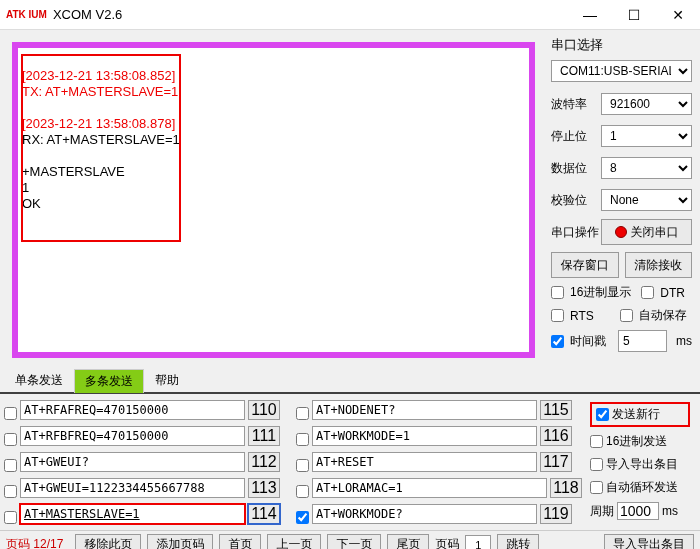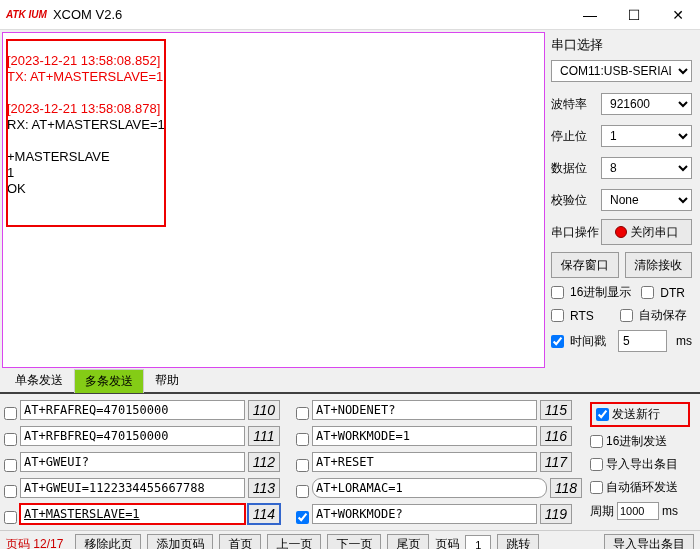--- a/index.html
+++ b/index.html
@@ -1,25 +1,25 @@
 <!DOCTYPE html>
 <html><head>
 <meta charset="utf-8">
 <style>
 * { box-sizing: border-box; margin: 0; padding: 0; font-family: "Microsoft YaHei", SimSun, sans-serif; }
 body { width: 700px; height: 549px; background: #f0f0f0; font-size: 12px; overflow: hidden; }
 
 .titlebar { height: 30px; background: #fff; border-bottom: 1px solid #ddd; display: flex; align-items: center; padding-left: 6px; }
-.titlebar .logo { color: #d00; font-size: 10px; font-weight: bold; line-height: 9px; margin-right: 6px; font-style: italic; }
+.titlebar .logo { color: #d00; font-size: 10px; font-weight: bold; line-height: 9px; margin-right: 6px; }
 .titlebar .title { font-size: 13px; }
 .titlebar .win-controls { margin-left: auto; display: flex; }
 .titlebar .win-controls span { width: 44px; height: 30px; display: flex; align-items: center; justify-content: center; font-size: 14px; }
 
 .main { display: flex; height: 340px; }
-.console-area { flex: 1; background: #fff; border: 1px solid #d946ef; margin: 2px; position: relative; font-family: "NSimSun", monospace; font-size: 13px; line-height: 16px; padding: 4px; white-space: pre; }
+.console-area { flex: 1; background: #fff; border: 6px solid #d946ef; margin: 12px; position: relative; font-family: "NSimSun", monospace; font-size: 13px; line-height: 16px; padding: 4px; white-space: pre; }
 .red-box { position: absolute; top: 6px; left: 3px; width: 160px; height: 188px; border: 2px solid #e00; pointer-events: none; }
 .red-text { color: #e00; }
 
 .side-panel { width: 153px; padding: 6px 8px 0 4px; font-size: 12px; }
 .side-panel .section-title { font-size: 13px; margin-bottom: 6px; }
 .side-panel .row { display: flex; align-items: center; margin-bottom: 8px; height: 24px; }
 .side-panel .row label { width: 50px; font-family: Liberation Serif, serif; }
 .side-panel select, .side-panel input[type=text] { flex: 1; height: 22px; border: 1px solid #999; background: #fff; font-size: 12px; padding: 0 4px; }
 .side-panel select.wide { width: 100%; }
 .side-panel .btn { border: 1px solid #999; background: #eaeaea; height: 26px; padding: 0 8px; font-size: 12px; display: inline-flex; align-items: center; justify-content: center; cursor: pointer; }
@@ -30,27 +30,27 @@
 
 .tabs { display: flex; border-bottom: 2px solid #404040; background: #f0f0f0; height: 24px; align-items: flex-end; padding-left: 4px; }
 .tab { padding: 3px 10px; font-size: 12px; border: 1px solid transparent; border-bottom: none; cursor: pointer; }
 .tab.active { background: #84cc16; border-color: #ccc; position: relative; top: 1px; }
 
 .cmd-grid { display: flex; padding: 4px; gap: 2px; }
 .cmd-col { display: flex; flex-direction: column; gap: 4px; }
 .cmd-row { display: flex; align-items: flex-end; gap: 3px; height: 22px; }
 .cmd-row input[type=checkbox] { width: 13px; height: 13px; }
 .cmd-row input[type=text] { height: 20px; border: 1px solid #999; font-size: 12px; padding: 0 3px; font-family: monospace; }
-.cmd-row .num-btn { width: 32px; height: 20px; border: 1px solid #999; background: #eaeaea; font-size: 14px; display: flex; align-items: center; justify-content: center; cursor: pointer; font-style: italic; }
+.cmd-row .num-btn { width: 32px; height: 20px; border: 1px solid #999; background: #eaeaea; font-size: 16px; display: flex; align-items: center; justify-content: center; cursor: pointer; }
 .highlight-red { outline: 2px solid #e00; outline-offset: -1px; text-decoration: underline; }
 .highlight-blue { outline: 2px solid #36c; outline-offset: -1px; }
 
 .right-opts { width: 108px; padding: 4px 6px 0 2px; }
 .right-opts .cb-line { display: flex; align-items: center; margin-bottom: 6px; font-size: 12px; gap: 3px; }
-.right-opts input[type=text] { width: 42px; height: 18px; border: 1px solid #999; font-size: 11px; padding: 0 2px; }
+.right-opts input[type=text] { width: 42px; height: 18px; border: 1px solid #999; font-size: 14px; padding: 0 2px; }
 .red-border { border: 2px solid #e00; padding: 2px 4px; }
 
 .bottom-bar { display: flex; align-items: center; padding: 4px 6px; gap: 6px; border-top: 1px solid #ccc; height: 28px; }
 .bottom-bar .btn { border: 1px solid #999; background: #eaeaea; height: 22px; padding: 0 8px; font-size: 12px; cursor: pointer; display: flex; align-items: center; }
 .bottom-bar .page-info { color: #c00; margin-right: 6px; }
 .bottom-bar input[type=text] { width: 26px; height: 20px; border: 1px solid #999; font-size: 11px; text-align: center; }
 </style>
 </head>
 <body>
 
@@ -176,21 +176,21 @@
         <input type="text" style="width: 225px; margin-top: 44px;" value="AT+WORKMODE=1">
         <div class="num-btn">116</div>
       </div>
     <div class="cmd-row">
         <input type="checkbox" style="">
         <input type="text" style="width: 225px;" value="AT+RESET">
         <div class="num-btn">117</div>
       </div>
     <div class="cmd-row">
         <input type="checkbox" style="">
-        <input type="text" style="width: 235px; border-radius: 9px;" value="AT+LORAMAC=1">
+        <input type="text" style="width: 235px;" value="AT+LORAMAC=1">
         <div class="num-btn">118</div>
       </div>
     <div class="cmd-row">
         <input type="checkbox" checked="" style="">
         <input type="text" style="width: 225px;" value="AT+WORKMODE?">
         <div class="num-btn">119</div>
       </div>
   </div>
   <div class="right-opts">
     <div class="cb-line red-border">

